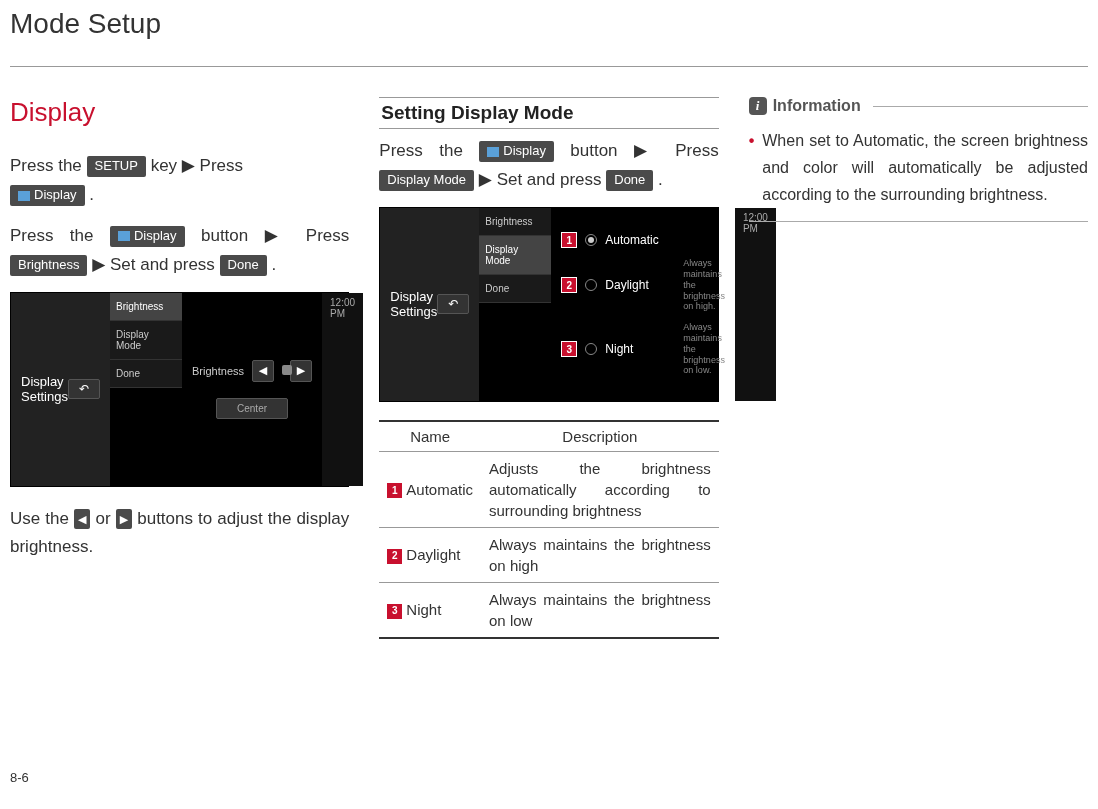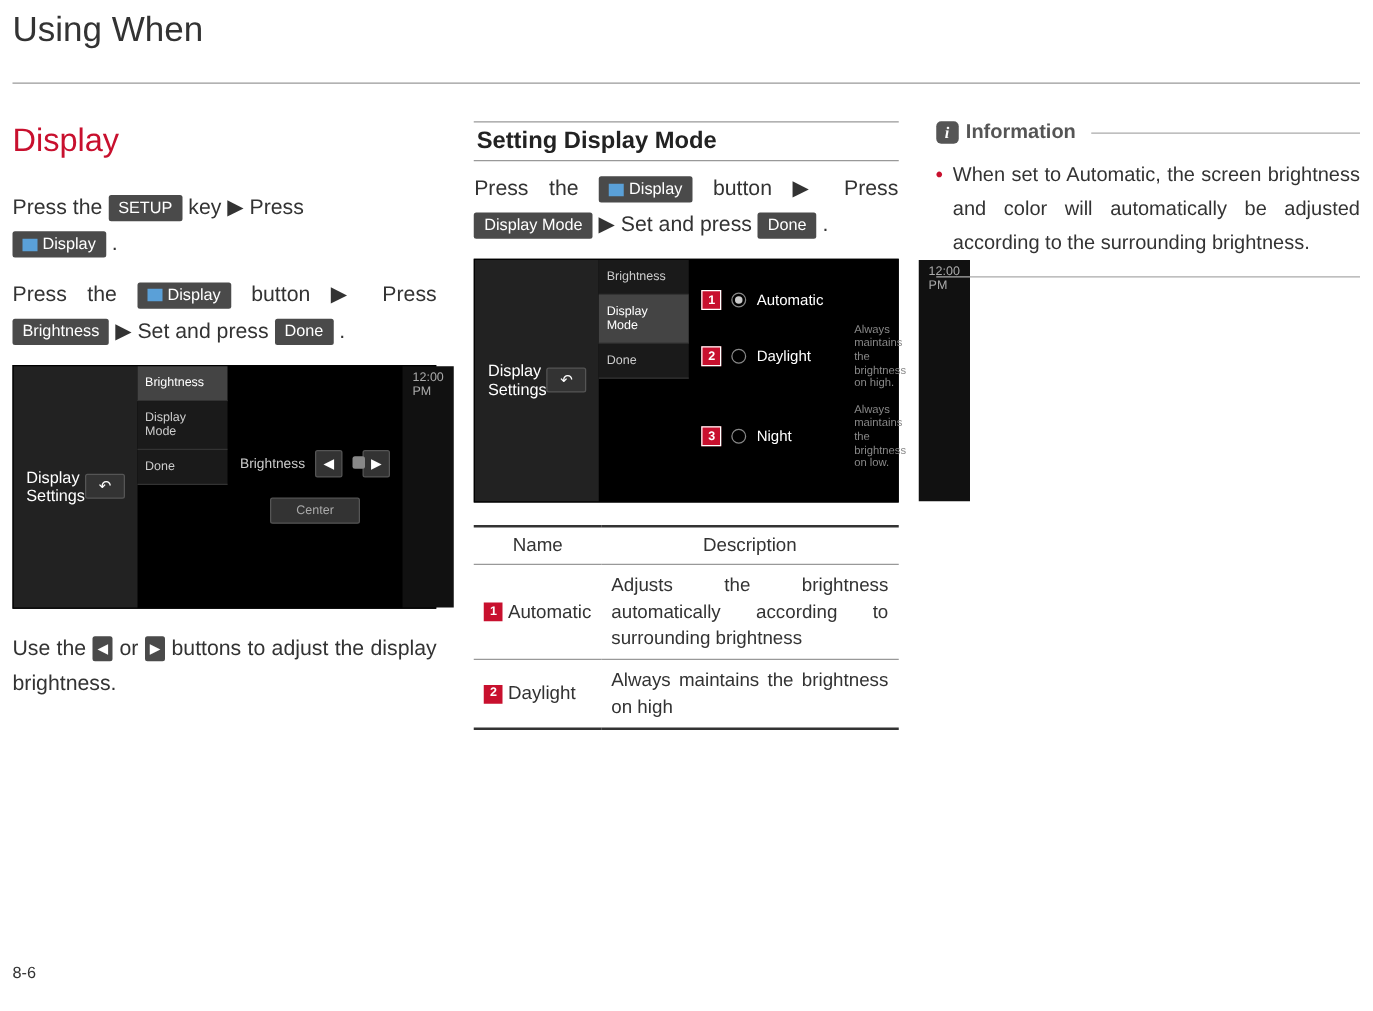--- a/index.html
+++ b/index.html
@@ -323,21 +323,21 @@
       bottom: 24px;
       left: 10px;
       font-size: 13px;
       color: #333;
       margin-top: 24px;
     }
   </style>
 </head>
 <body>
 
-<h1 class="page-title">Using When</h1>
+<h1 class="page-title">Mode Setup</h1>
 <div class="page-title-underline"></div>
 
 <div class="columns">
 
   <div class="col">
     <h2 class="section-heading-red">Display</h2>
 
     <p class="body">
       <span>Press the </span>
       <span class="pill">SETUP</span>
@@ -452,20 +452,26 @@
             <span class="num-marker-inline">1</span><span>Automatic</span>
           </td>
           <td>Adjusts the brightness automatically according to surrounding brightness</td>
         </tr>
         <tr>
           <td class="td-name">
             <span class="num-marker-inline">2</span><span>Daylight</span>
           </td>
           <td>Always maintains the brightness on high</td>
         </tr>
+        <tr>
+          <td class="td-name">
+            <span class="num-marker-inline">3</span><span>Night</span>
+          </td>
+          <td>Always maintains the brightness on low</td>
+        </tr>
       </tbody>
     </table>
   </div>
 
   <div class="col">
     <div class="info-header">
       <span class="info-icon">i</span>
       <span class="info-title">Information</span>
       <span class="info-line"></span>
     </div>

